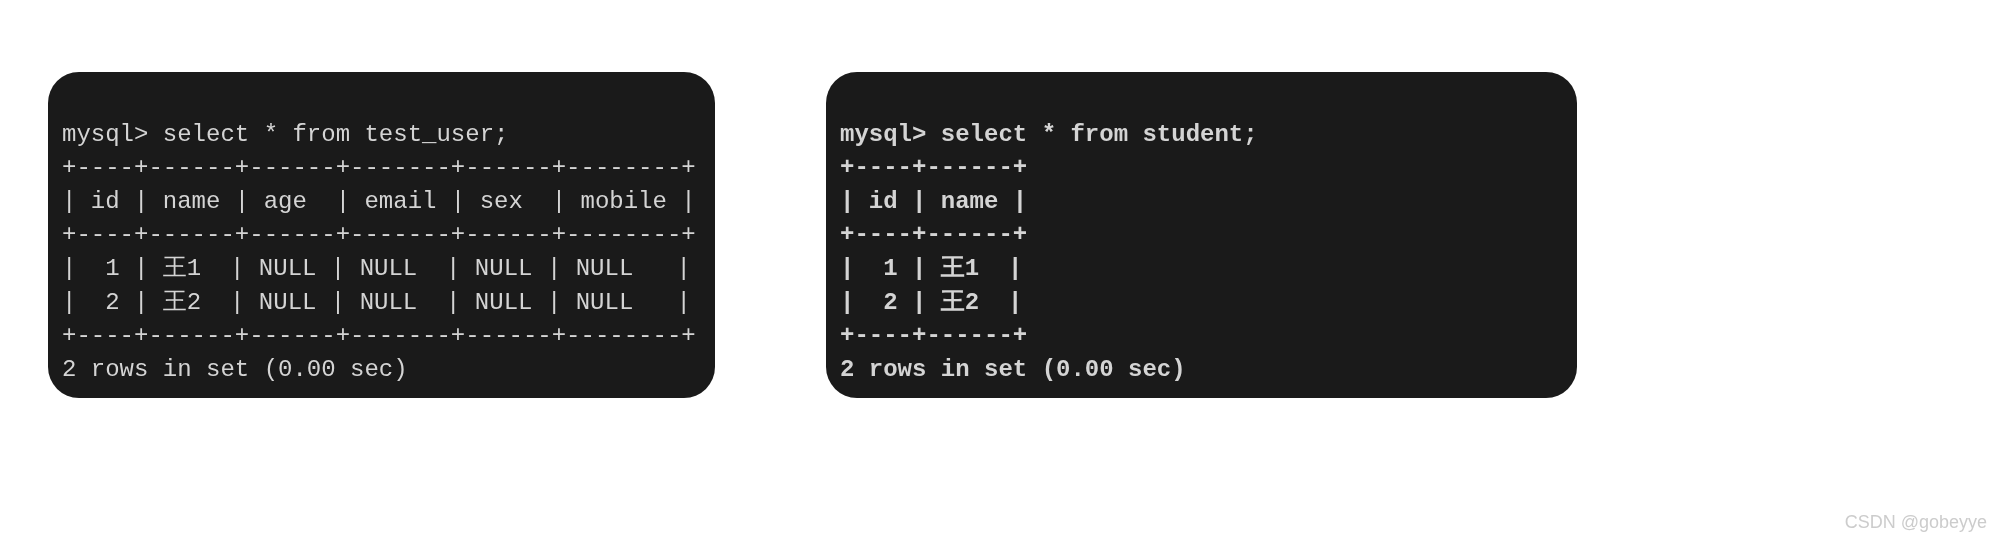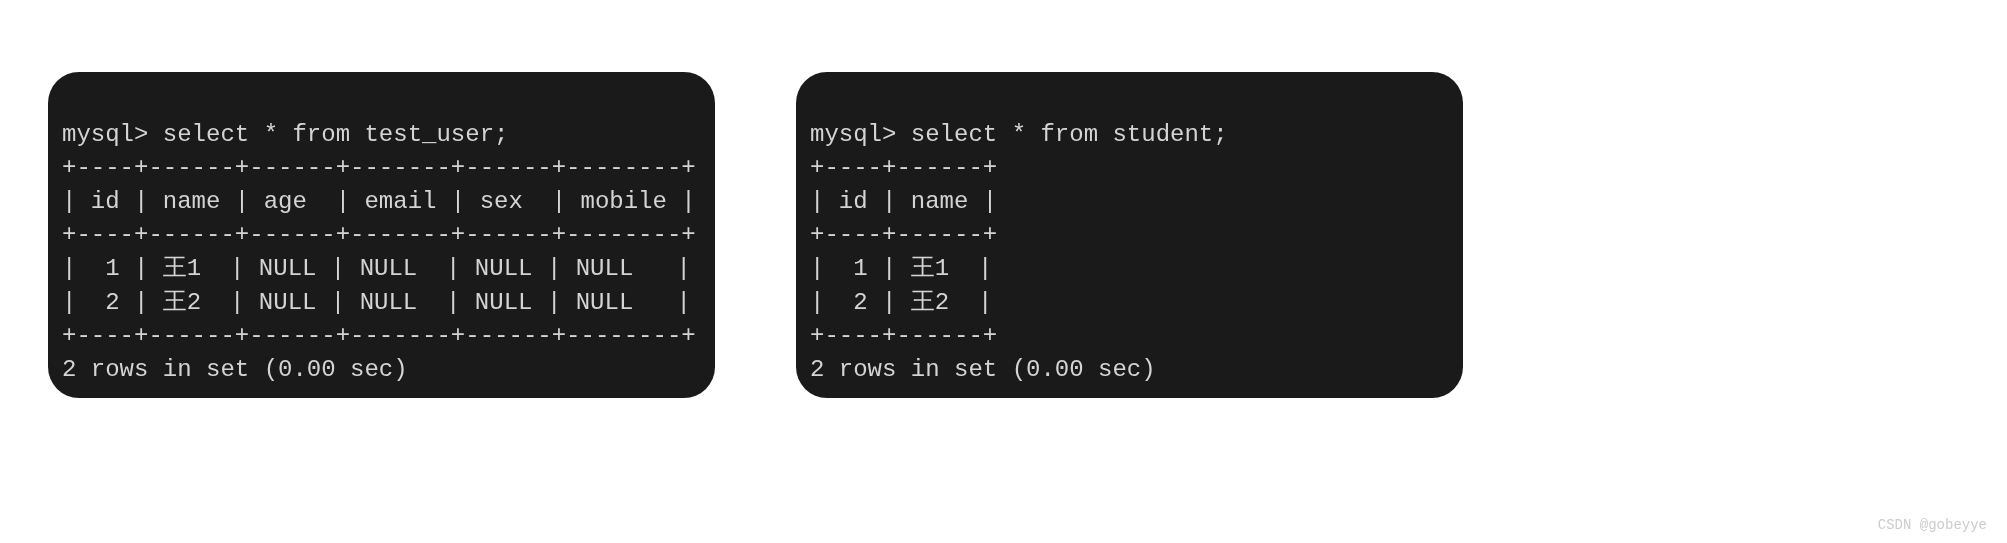--- a/index.html
+++ b/index.html
@@ -23,31 +23,32 @@
       white-space: pre;
       position: absolute;
       border-radius: 31px;
     }
     .terminal-left {
       left: 48px;
       top: 72px;
       width: 667px;
     }
     .terminal-right {
-      left: 796px;
+      left: 826px;
       top: 72px;
-      width: 667px;
+      width: 751px;
+      font-weight: bold;
     }
     .watermark {
       position: absolute;
       right: 20px;
       bottom: 10px;
-      font-size: 14px;
+      font-size: 18px;
       color: #cccccc;
-      font-family: Liberation Mono, monospace;
+      font-family: Liberation Sans, sans-serif;
       margin-top: 28px;
     }
   </style>
 </head>
 <body>
 
 <div class="terminal terminal-left">
 <span>mysql&gt; select * from test_user;</span>
 <span>+----+------+------+-------+------+--------+</span>
 <span>| id | name | age  | email | sex  | mobile |</span>

